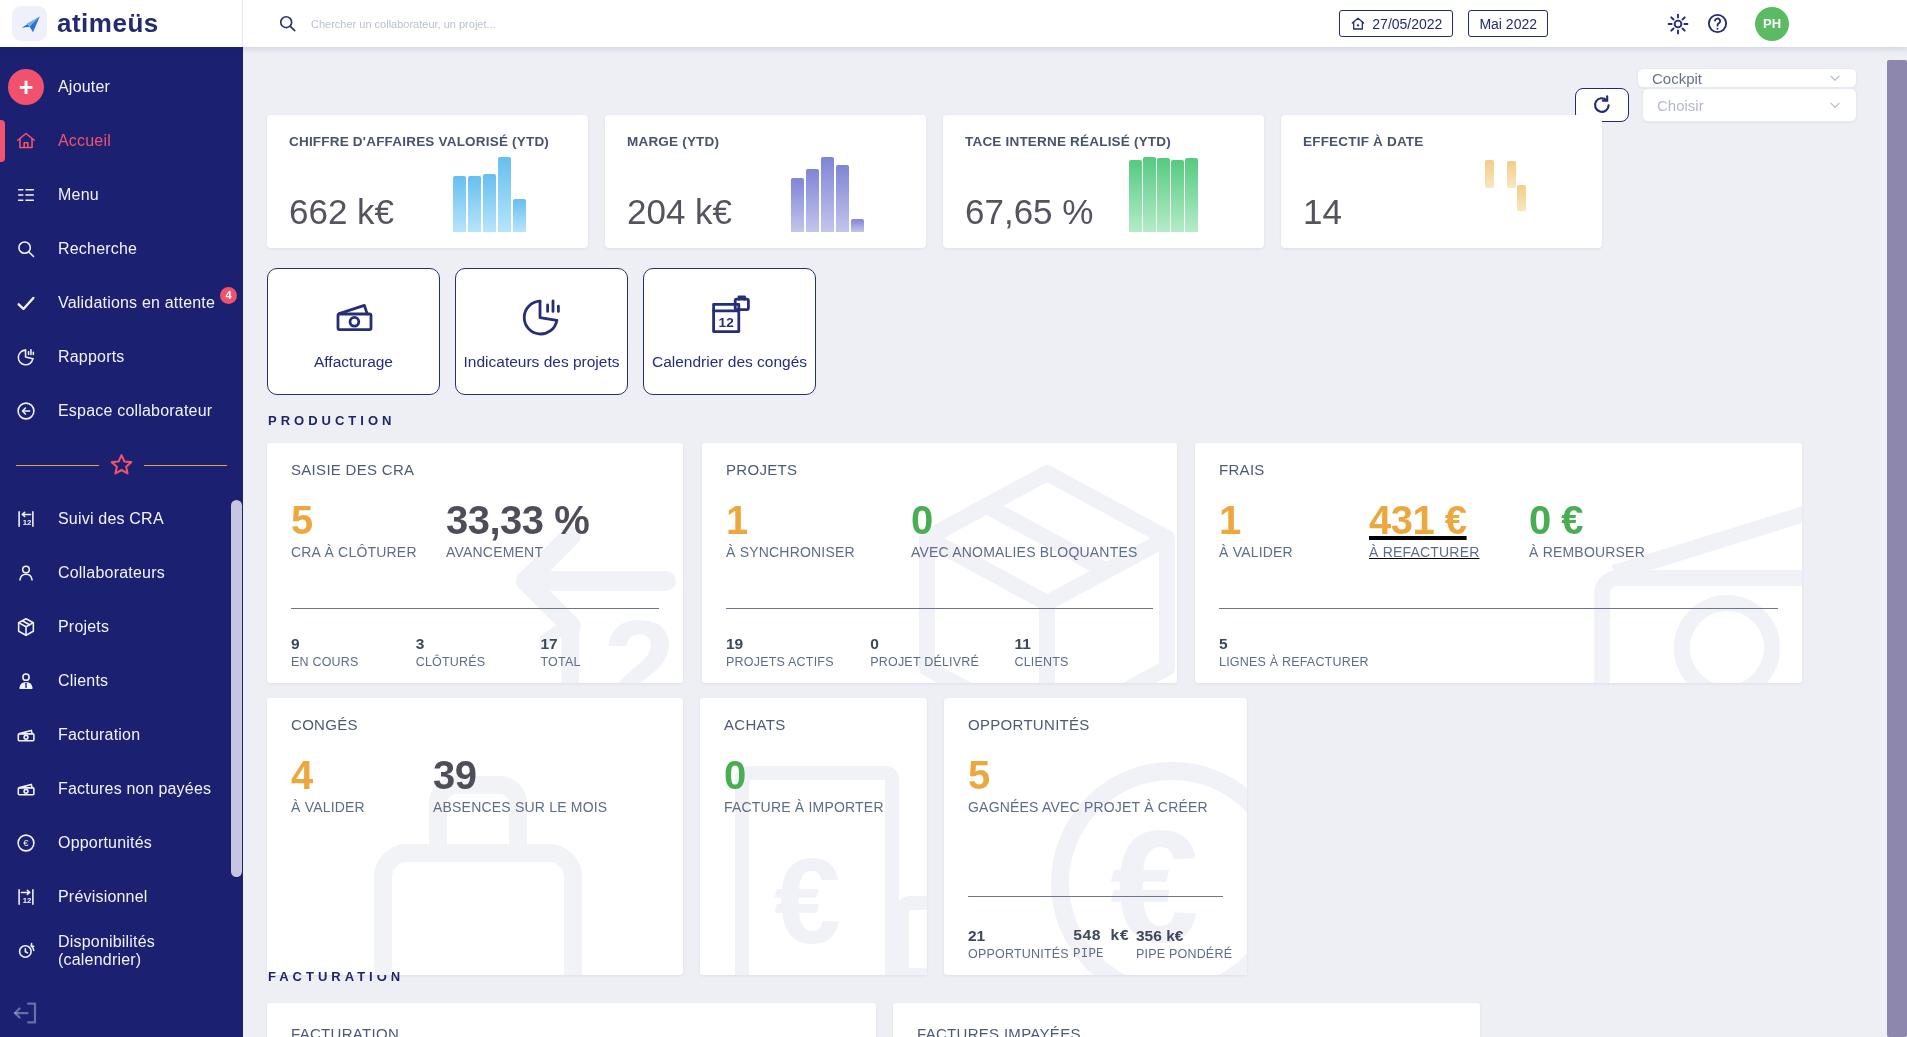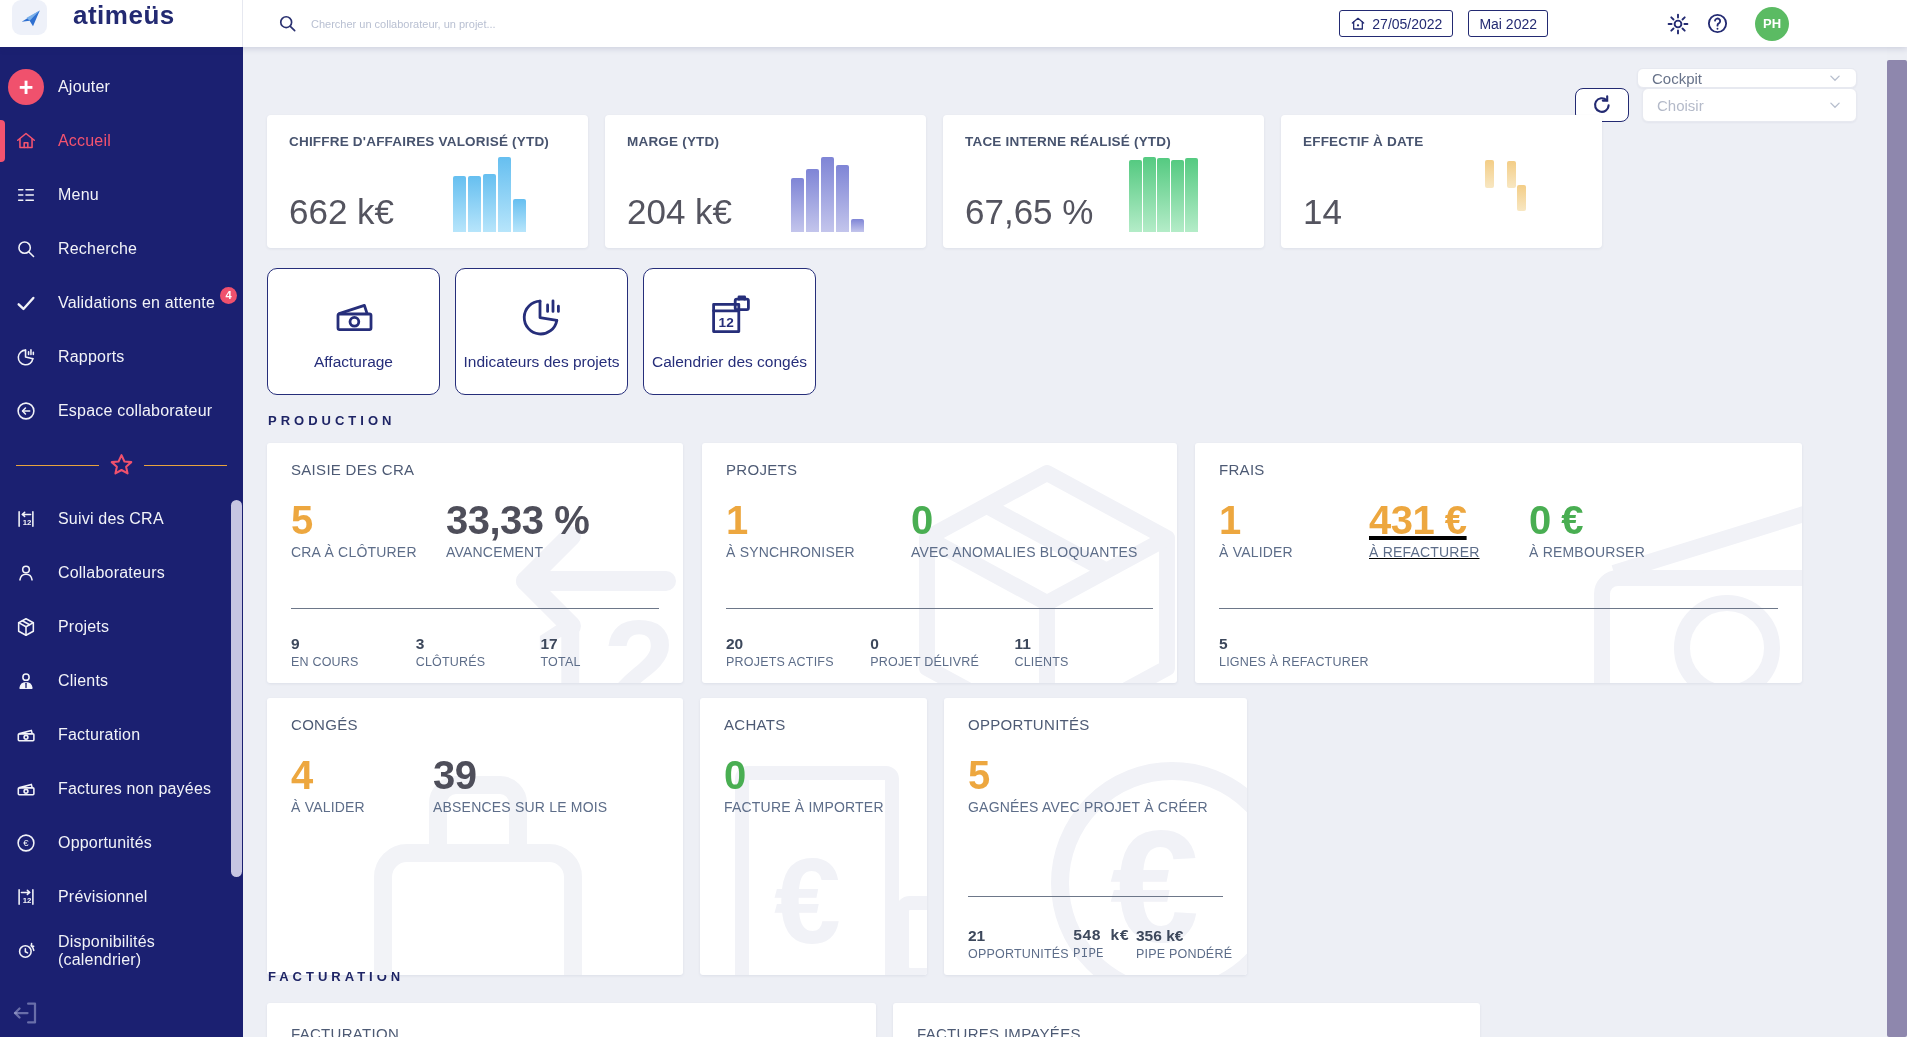--- a/index.html
+++ b/index.html
@@ -2,22 +2,22 @@
 <html><head>
 <meta charset="utf-8">
 <style>
   * { margin:0; padding:0; box-sizing:border-box; }
   html,body { width:1907px; height:1037px; overflow:hidden; }
   body { font-family:"Liberation Sans", sans-serif; background:#edeff5; position:relative; }
 
   
   .topbar { position:absolute; top:0; left:0; right:0; height:47px; background:#fff;
             display:flex; align-items:center; z-index:30; box-shadow:0 2px 6px rgba(30,35,90,.14); }
-  .logo-area { width:243px; height:100%; display:flex; align-items:flex-start; padding-left:12px;
-               border-right:1px solid #e6e8f0; flex:none;gap:16px; }
+  .logo-area { width:243px; height:100%; display:flex; align-items:center; padding-left:12px;
+               border-right:1px solid #e6e8f0; flex:none; }
   .logo-box { width:35px; height:35px; border-radius:9px; background:#eef1f9; display:flex;
               align-items:center; justify-content:center; flex:none; }
   .logo-text { font-size:26px; font-weight:bold; color:#232a72; margin-left:10px; letter-spacing:.5px; }
   .search-wrap { display:flex; align-items:center; padding-left:34px; flex:1; min-width:0; }
   .search-wrap svg { flex:none; }
   .search-input { border:none; outline:none; font-size:11px; color:#3a4158; margin-left:13px; width:420px;
                   font-family:"Liberation Sans",sans-serif; background:transparent; }
   .search-input::placeholder { color:#b9c0d2; }
   .hdr-btn { height:27px; display:flex; align-items:center; gap:6px; border:1px solid #232a72;
              border-radius:3px; background:#fff; color:#232a72; font-size:14px; padding:0 10px;
@@ -519,21 +519,21 @@
           <div class="pc-lbl">À SYNCHRONISER</div>
         </div>
         <div class="pc-stat">
           <div class="pc-big tone-green">0</div>
           <div class="pc-lbl">AVEC ANOMALIES BLOQUANTES</div>
         </div>
       </div>
       <div class="pc-divider"></div>
       <div class="pc-footer">
         <div class="pc-fstat">
-          <div class="pc-fval">20</div>
+          <div class="pc-fval">19</div>
           <div class="pc-flbl">PROJETS ACTIFS</div>
         </div>
         <div class="pc-fstat">
           <div class="pc-fval">0</div>
           <div class="pc-flbl">PROJET DÉLIVRÉ</div>
         </div>
         <div class="pc-fstat">
           <div class="pc-fval">11</div>
           <div class="pc-flbl">CLIENTS</div>
         </div>

